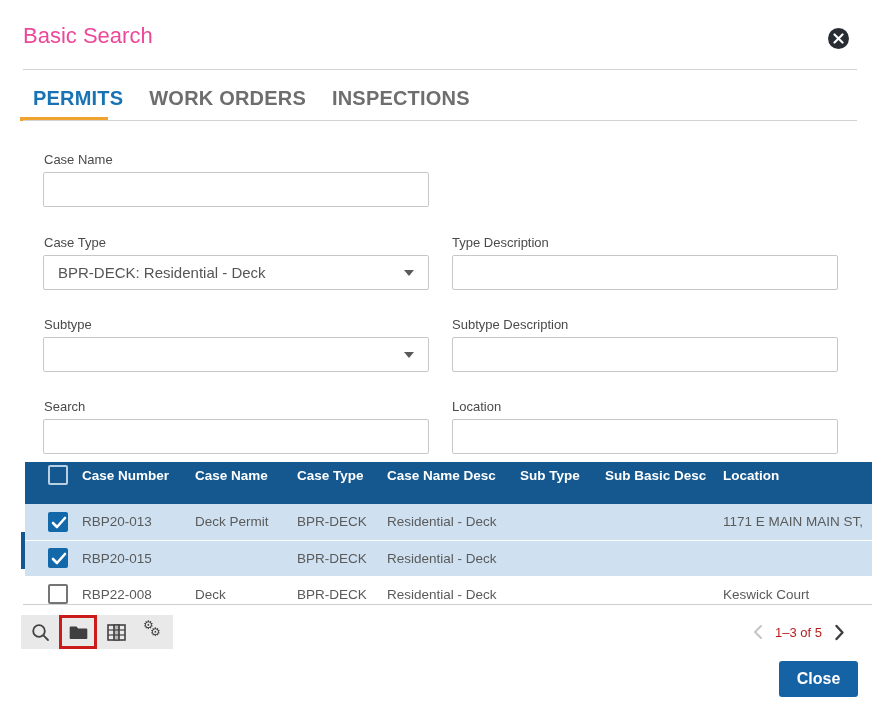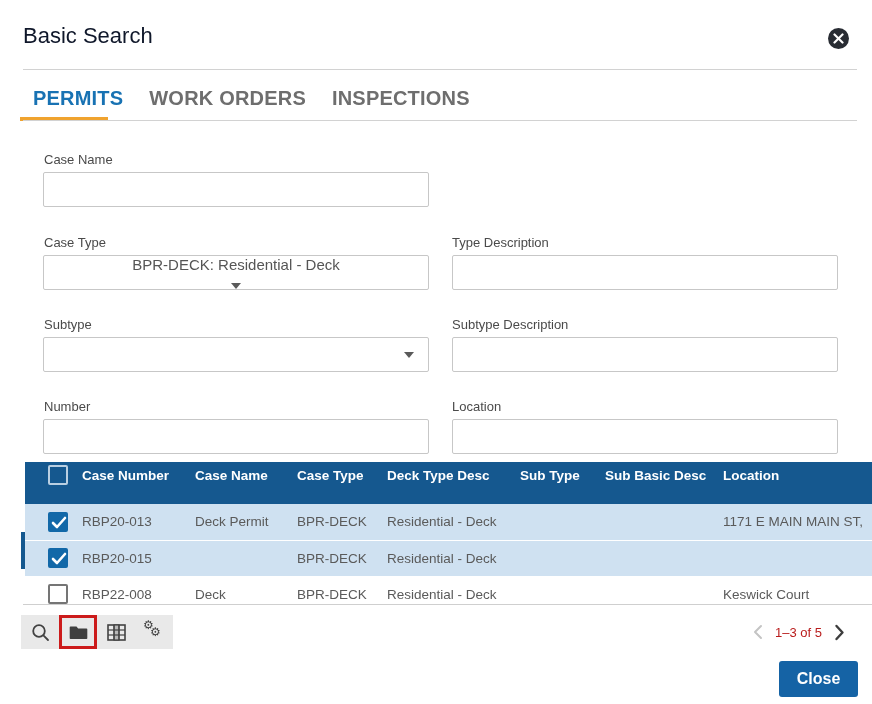--- a/index.html
+++ b/index.html
@@ -8,21 +8,21 @@
     position: relative;
     background: #ffffff;
     font-family: "Liberation Sans", "DejaVu Sans", sans-serif;
     overflow: hidden;
     color: #4a4a4a;
   }
 
   
   .dialog-title {
     position: absolute; left: 23px; top: 23px;
-    font-size: 22px; font-weight: 400; color: #0f172a;
+    font-size: 22px; font-weight: 400; color: #ec4899;
   }
   .close-x {
     position: absolute; left: 828px; top: 28px;
     width: 21px; height: 21px; border-radius: 50%;
     background: #282c33; cursor: pointer;
     display: flex; align-items: center; justify-content: center;
   }
   .divider { position: absolute; left: 23px; right: 15px; height: 1px; background: #d2d2d2; }
   .divider-title { top: 69px; }
   .divider-tabs  { top: 120px; }
@@ -134,38 +134,38 @@
   <div class="tab">WORK ORDERS</div>
   <div class="tab">INSPECTIONS</div>
 </div>
 <div class="tab-underline"></div>
 <div class="divider divider-tabs"></div>
 
 <div class="field-label" style="left:44px; top:152px;">Case Name</div>
 <input class="tinput" style="left: 43px; top: 172px;" value="">
 
 <div class="field-label" style="left:44px; top:235px;">Case Type</div>
-<div class="tselect" style="left:43px; top:255px;flex-direction:column;">
+<div class="tselect" style="left:43px; top:255px;">
   <span>BPR-DECK: Residential - Deck</span>
   <span class="caret-down"></span>
 </div>
 
 <div class="field-label" style="left:452px; top:235px;">Type Description</div>
 <input class="tinput" style="left: 452px; top: 255px;" value="">
 
 <div class="field-label" style="left:44px; top:317px;">Subtype</div>
 <div class="tselect" style="left:43px; top:337px;">
   <span></span>
   <span class="caret-down"></span>
 </div>
 
 <div class="field-label" style="left:452px; top:317px;">Subtype Description</div>
 <input class="tinput" style="left: 452px; top: 337px;" value="">
 
-<div class="field-label" style="left:44px; top:399px;">Number</div>
+<div class="field-label" style="left:44px; top:399px;">Search</div>
 <input class="tinput" style="left: 43px; top: 419px;" value="">
 
 <div class="field-label" style="left:452px; top:399px;">Location</div>
 <input class="tinput" style="left: 452px; top: 419px;" value="">
 
 <div class="table-wrap">
   <table class="ttable">
     <colgroup>
       <col style="width:50px">
         <col style="width:113px">
@@ -175,21 +175,21 @@
         <col style="width:85px">
         <col style="width:118px">
         <col style="width:350px">
     </colgroup>
     <thead>
       <tr>
         <th><span class="cb header-cb"></span></th>
         <th>Case Number</th>
         <th>Case Name</th>
         <th>Case Type</th>
-        <th>Deck Type Desc</th>
+        <th>Case Name Desc</th>
         <th>Sub Type</th>
         <th>Sub Basic Desc</th>
         <th>Location</th>
       </tr>
     </thead>
     <tbody>
       <tr class="trow selected">
         <td><span class="cb checked"><svg width="16" height="14" viewBox="0 0 16 14">
                 <polyline points="2,7 6,11 14,2" fill="none" stroke="#ffffff" stroke-width="2.6" stroke-linecap="round" stroke-linejoin="round"></polyline>
               </svg></span></td>

